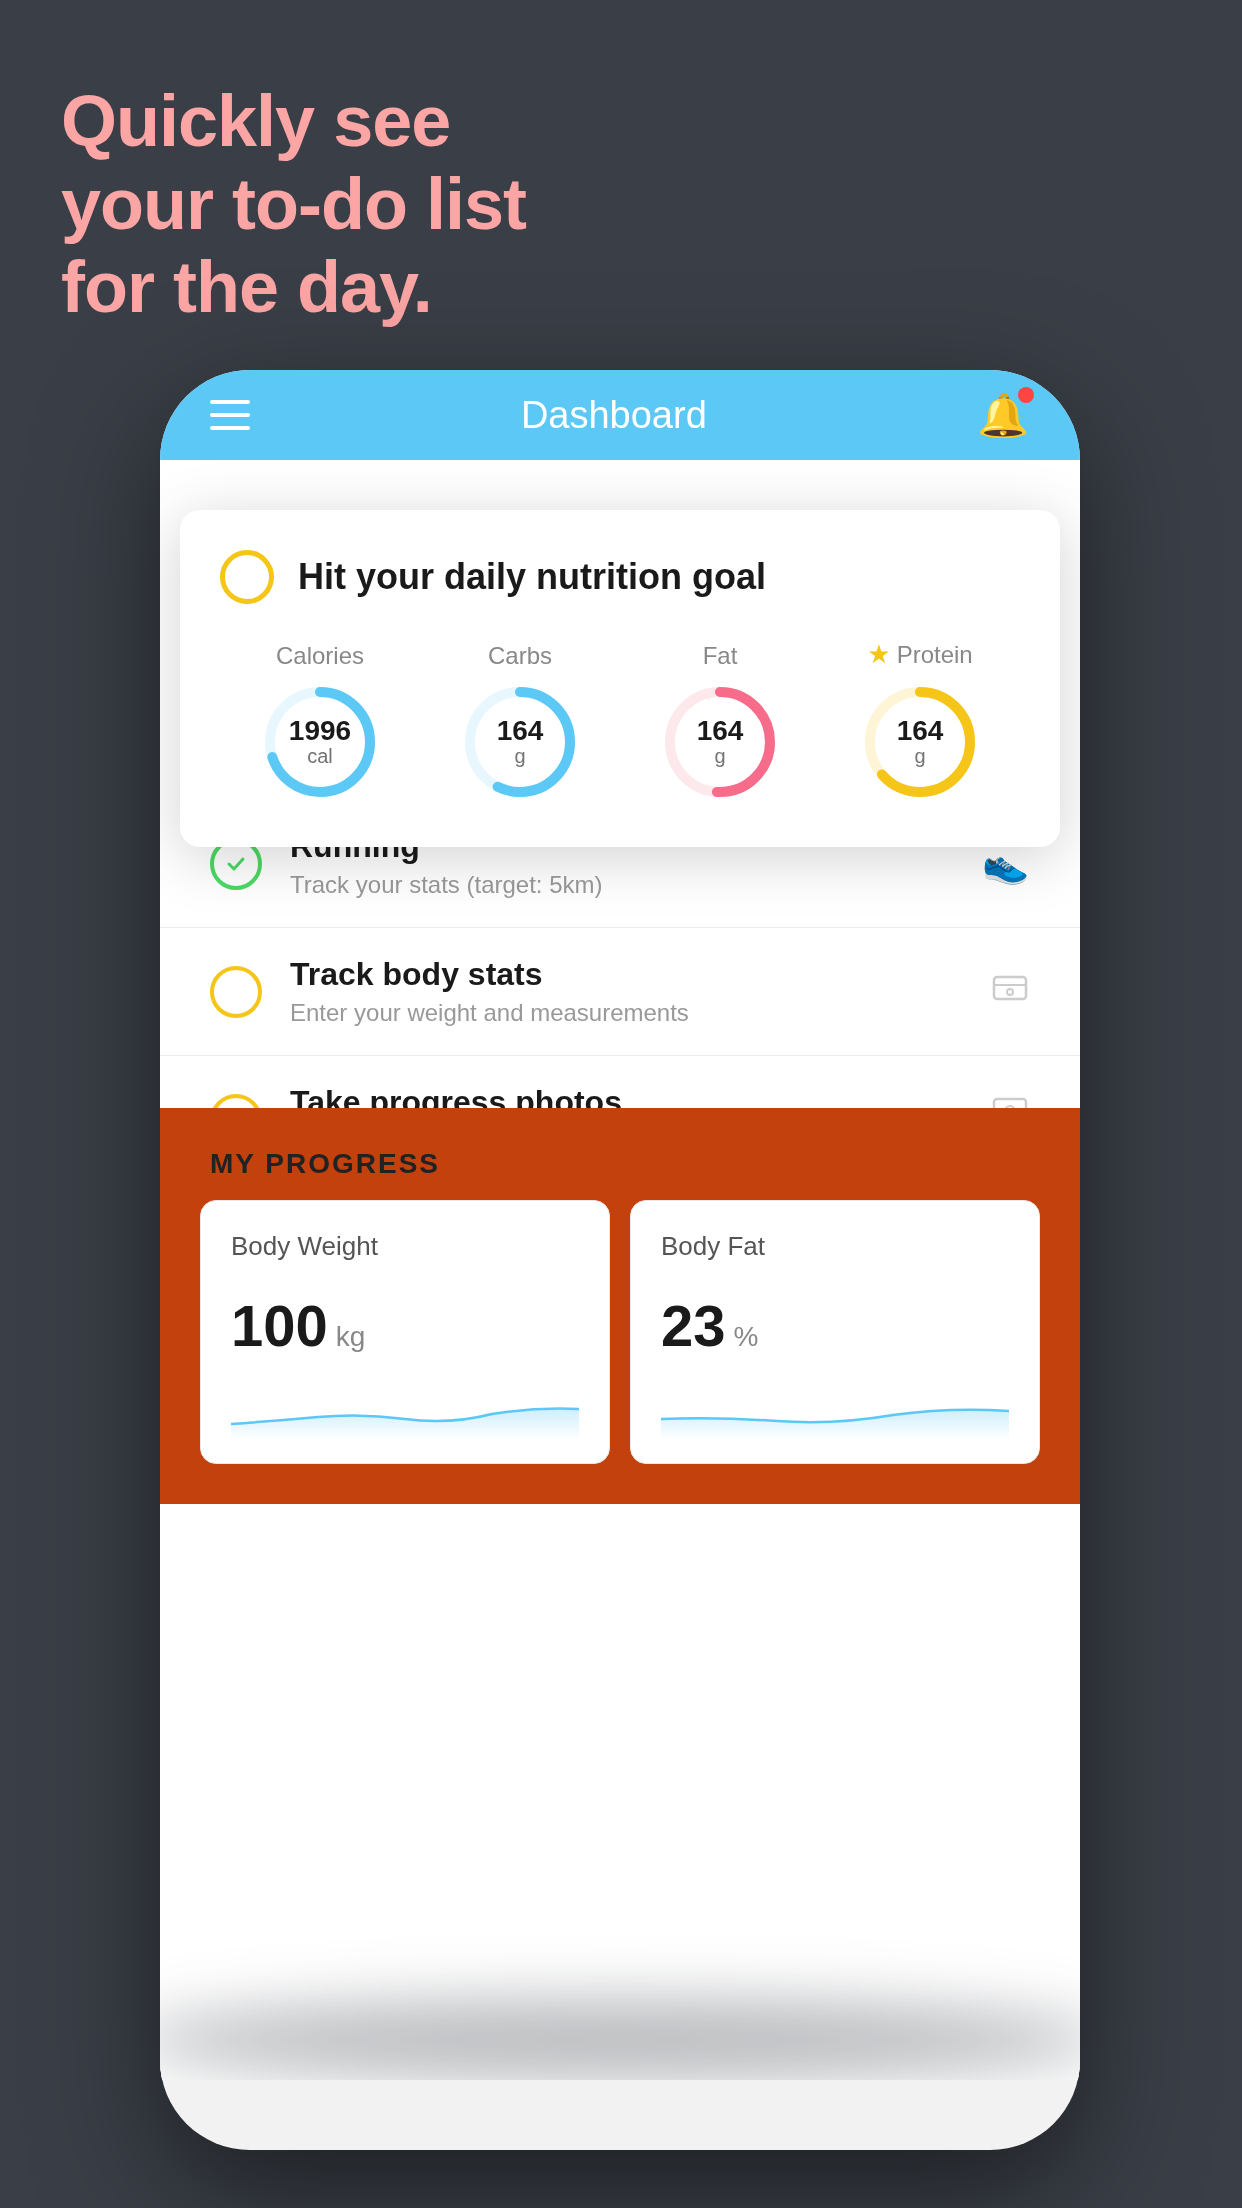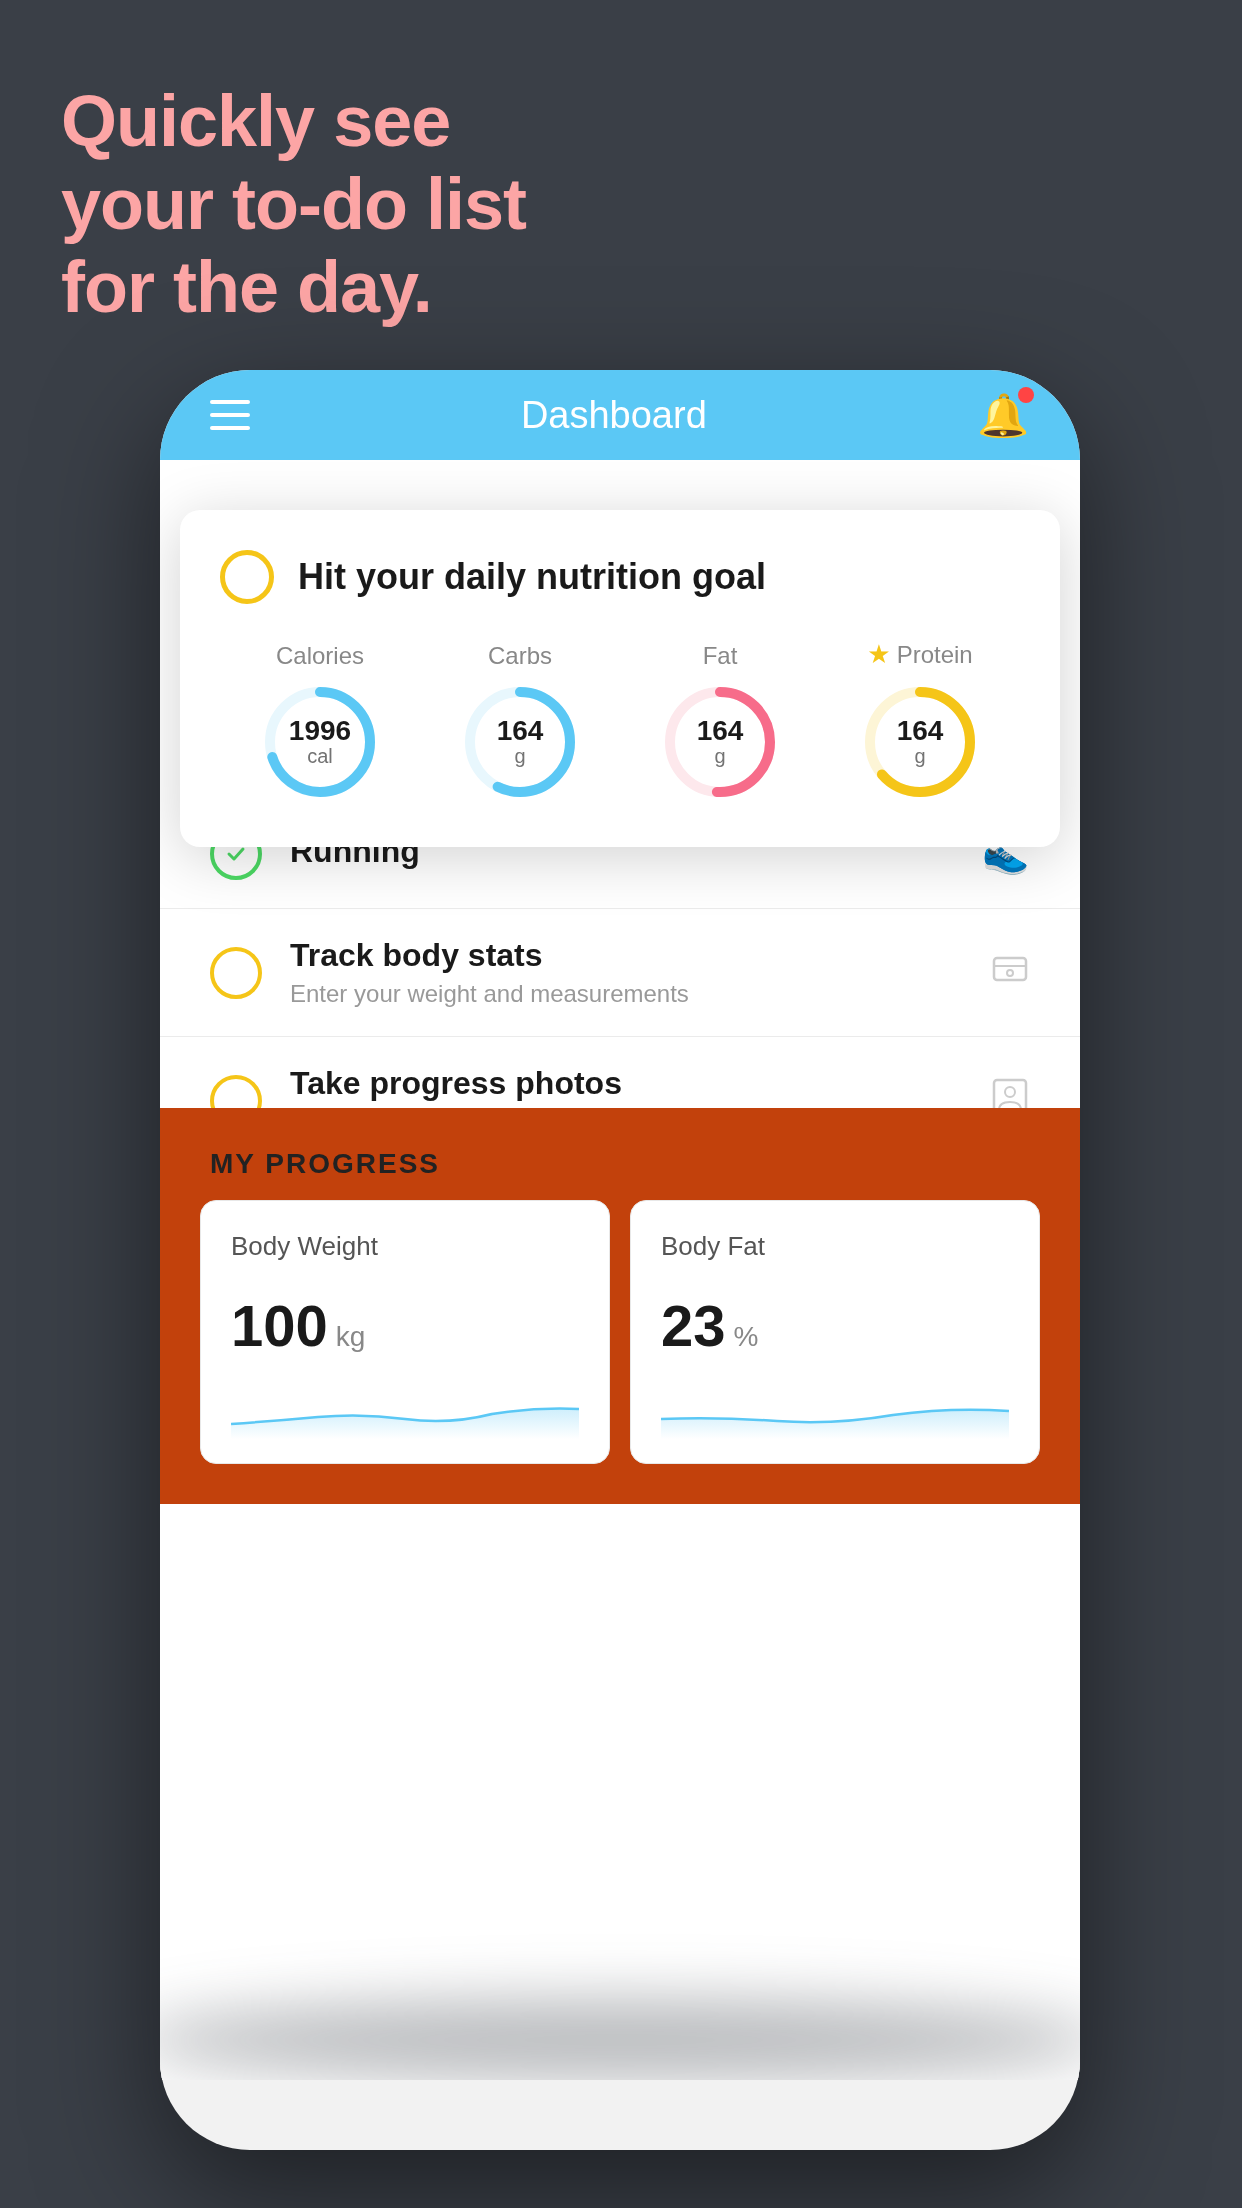--- a/index.html
+++ b/index.html
@@ -437,20 +437,21 @@
       <div class="todo-list">
 
         <div class="todo-item">
           <div class="todo-circle-green">
             <svg width="22" height="22" viewBox="0 0 22 22">
               <polyline points="4,11 9,16 18,6" fill="none" stroke="#4cd964" stroke-width="3" stroke-linecap="round" stroke-linejoin="round"></polyline>
             </svg>
           </div>
           <div class="todo-text">
             <div class="todo-title">Running</div>
+            <div class="todo-sub">Track your stats (target: 5km)</div>
           </div>
           <span class="todo-icon">👟</span>
         </div>
 
         <div class="todo-item">
           <div class="todo-circle-yellow"></div>
           <div class="todo-text">
             <div class="todo-title">Track body stats</div>
             <div class="todo-sub">Enter your weight and measurements</div>
           </div>

